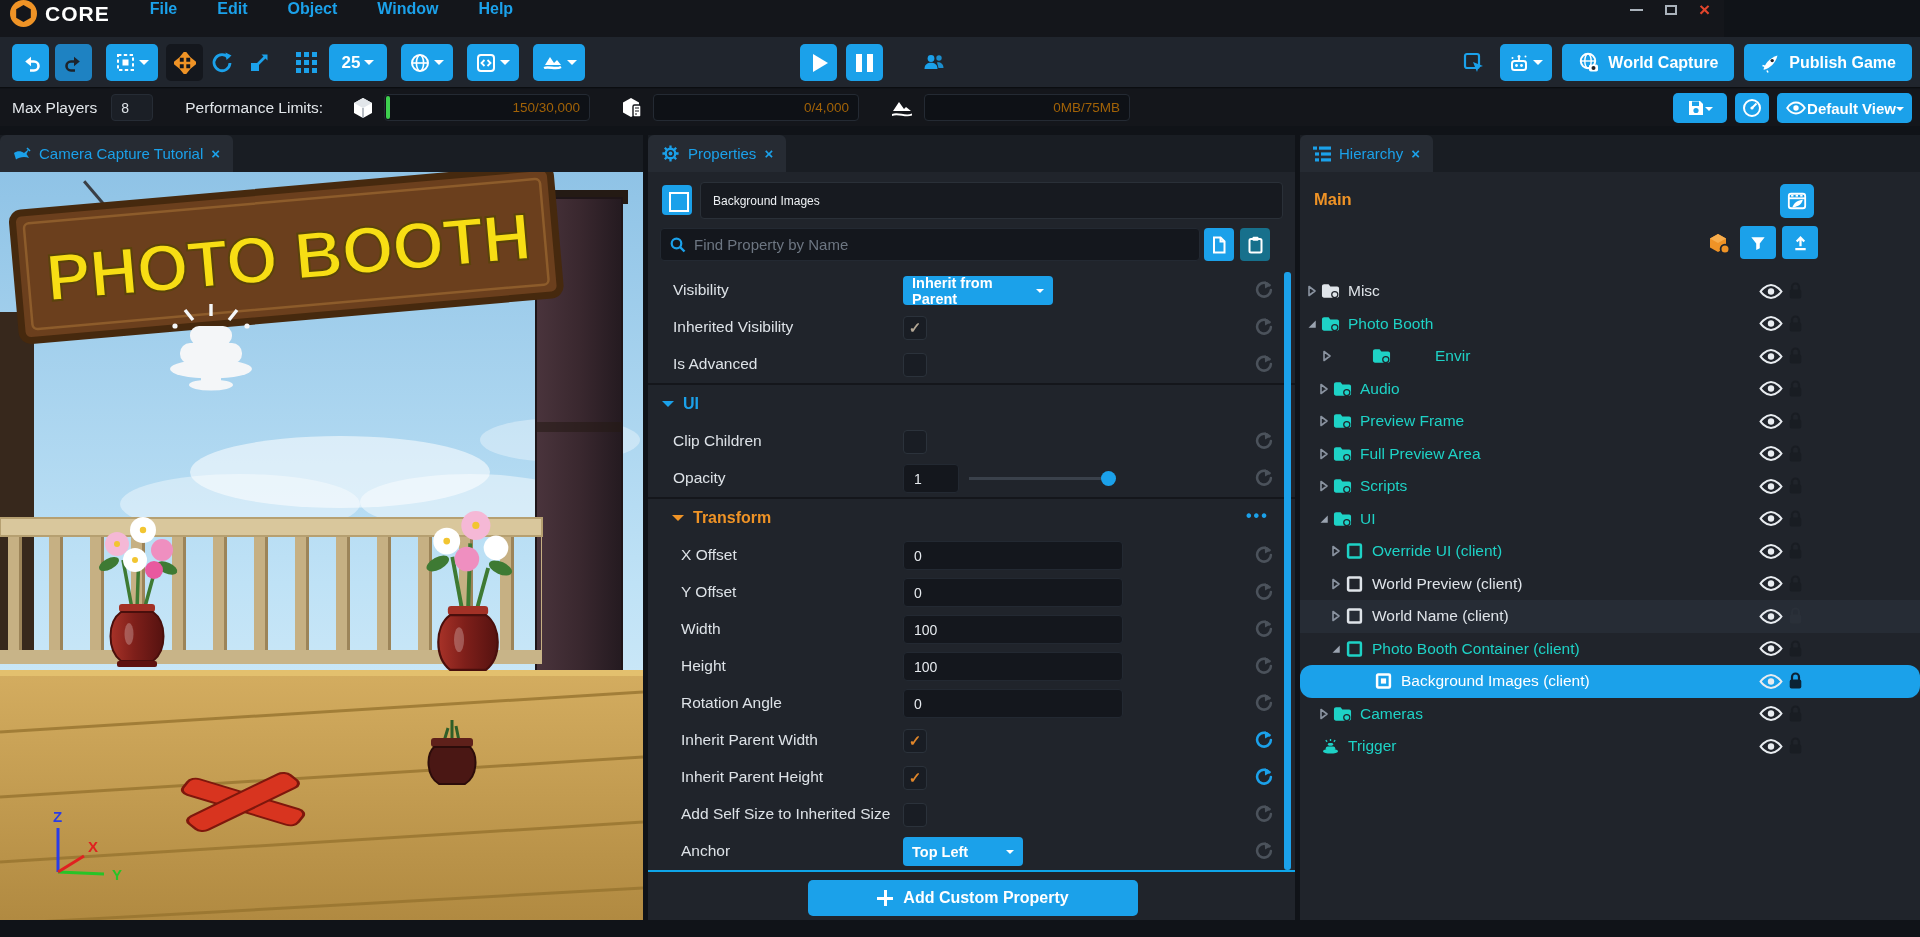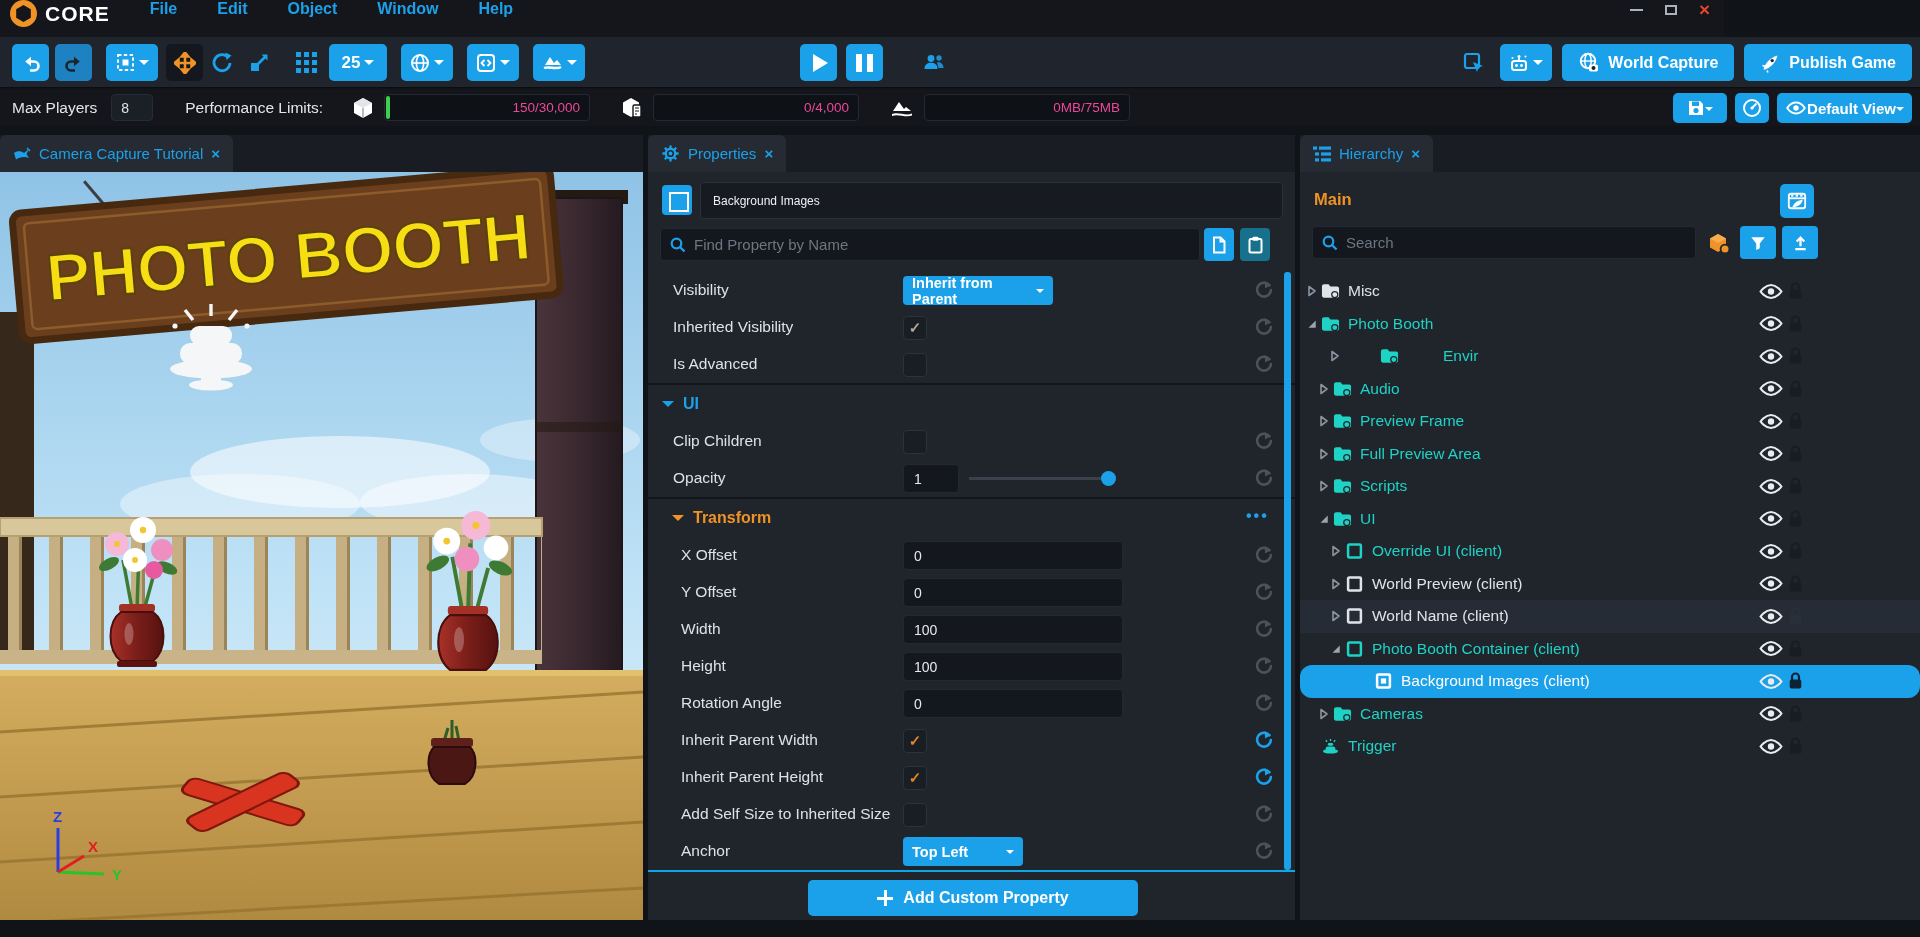--- a/index.html
+++ b/index.html
@@ -47,21 +47,21 @@
   
   #perfbar { position:absolute; left:0; top:89px; width:1920px; height:37px; background:#14161b;
     display:flex; align-items:center; }
   .pf-label { color:#e2e6ea; font-size:15.5px; }
   #maxplayers-input { width:42px; height:27px; margin-left:14px; background:#1b1f26;
     border:1px solid #262c35; border-radius:4px; color:#dfe4e9; font-size:14px; padding-left:9px;
     font-family:"Liberation Sans",sans-serif; }
   .meter { width:206px; height:27px; background:#0e1116; border:1px solid #242a33; border-radius:4px;
     position:relative; display:flex; align-items:center; justify-content:flex-end; padding-right:9px; }
   .meter .fill { position:absolute; left:1px; top:1px; bottom:1px; background:#3ecf4e; border-radius:2px; }
-  .meter .val { font-size:13.5px; color:#ec4899; position:relative; }
+  .meter .val { font-size:13.5px; color:#a16207; position:relative; }
   .pf-right { position:absolute; right:8px; top:4px; display:flex; gap:8px; align-items:center; }
   .pf-btn { height:30px; border-radius:5px; background:#1ba1ea; display:flex; align-items:center;
     justify-content:center; padding:0 8px; }
   .pf-view { color:#fff; font-weight:700; font-size:15px; }
 
   
   .panel { position:absolute; top:135px; height:785px; }
   .tabbar { height:37px; background:#191d23; display:flex; }
   .tab { background:#262b33; border-radius:6px 6px 0 0; display:flex; align-items:center; gap:8px;
     padding:0 13px; }
@@ -815,29 +815,20 @@
             <svg width="20" height="20" viewBox="0 0 22 22">
               <rect x="2" y="3" width="18" height="16" rx="2.5" fill="none" stroke="#fff" stroke-width="2"></rect>
               <path d="M2 8 H20" stroke="#fff" stroke-width="2"></path>
               <rect x="4.5" y="4.2" width="2.6" height="2" fill="#fff"></rect>
               <rect x="9.5" y="4.2" width="2.6" height="2" fill="#fff"></rect>
               <rect x="14.5" y="4.2" width="2.6" height="2" fill="#fff"></rect>
               <path d="M6 17.5 C8 12.5 12 10 17.5 9.5 C16 14.5 12.5 16.8 7 17.8 Z" fill="#fff"></path>
             </svg>
           </span>
       </div>
-      <div id="hier-search" class="search-wrap">
-        <span class="ic">
-            <svg width="16" height="16" viewBox="0 0 16 16">
-              <circle cx="6.5" cy="6.5" r="4.8" fill="none" stroke="#1ba1ea" stroke-width="2.2"></circle>
-              <path d="M10 10 L14.5 14.5" stroke="#1ba1ea" stroke-width="2.4"></path>
-            </svg>
-          </span>
-        <input placeholder="Search" style="">
-      </div>
       <span id="netcube-icon">
           <svg width="24" height="24" viewBox="0 0 24 24">
             <path d="M11 3 L19 7.5 V16.5 L11 21 L3 16.5 V7.5 Z" fill="#ef9326"></path>
             <path d="M11 3 L19 7.5 L11 12 L3 7.5 Z" fill="#f7ad4d"></path>
             <circle cx="18" cy="18" r="4.4" fill="#ef9326" stroke="#20242b" stroke-width="1.8"></circle>
           </svg>
         </span>
       <div id="filter-btn" class="sq-btn">
         <span class="ic">
             <svg width="16" height="16" viewBox="0 0 18 16">
@@ -891,21 +882,21 @@
             <span class="h-label teal">Photo Booth</span>
             <span class="h-eye"><svg viewBox="0 0 26 16">
                 <path d="M13 1.5 C7 1.5 2.6 8 2.6 8 C2.6 8 7 14.5 13 14.5 C19 14.5 23.4 8 23.4 8 C23.4 8 19 1.5 13 1.5 Z" fill="none" stroke="currentColor" stroke-width="2.2"></path>
                 <circle cx="13" cy="8" r="3.2" fill="currentColor"></circle>
               </svg></span>
             <span class="h-lock"><svg viewBox="0 0 14 18">
                 <path d="M3.5 8 V5 a3.5 3.5 0 0 1 7 0 V8" fill="none" stroke="currentColor" stroke-width="2.2"></path>
                 <rect x="1.2" y="7.6" width="11.6" height="9" rx="1.8" fill="currentColor"></rect>
               </svg></span>
           </div>
-          <div class="h-row" style="padding-left: 30px; gap: 36px;">
+          <div class="h-row" style="padding-left: 22px; gap: 36px;">
             <span class="h-arrow">
               <svg viewBox="0 0 10 12">
                 <path d="M2 1.5 L8 6 L2 10.5 Z" fill="none" stroke="#8a93a0" stroke-width="1.6" stroke-linejoin="round"></path>
               </svg>
             </span>
             <span class="h-icon teal">
               <svg viewBox="0 0 20 16">
                 <path d="M1 3.2 C1 2 2 1 3.2 1 H8 L9.8 3.2 H17 C18.2 3.2 19 4.1 19 5.2 V13 C19 14.1 18.1 15 17 15 H3.2 C2 15 1 14.1 1 13 Z" fill="currentColor"></path>
                 <circle cx="14.5" cy="11.8" r="3.2" fill="currentColor" stroke="#20242b" stroke-width="1.3"></circle>
               </svg>

